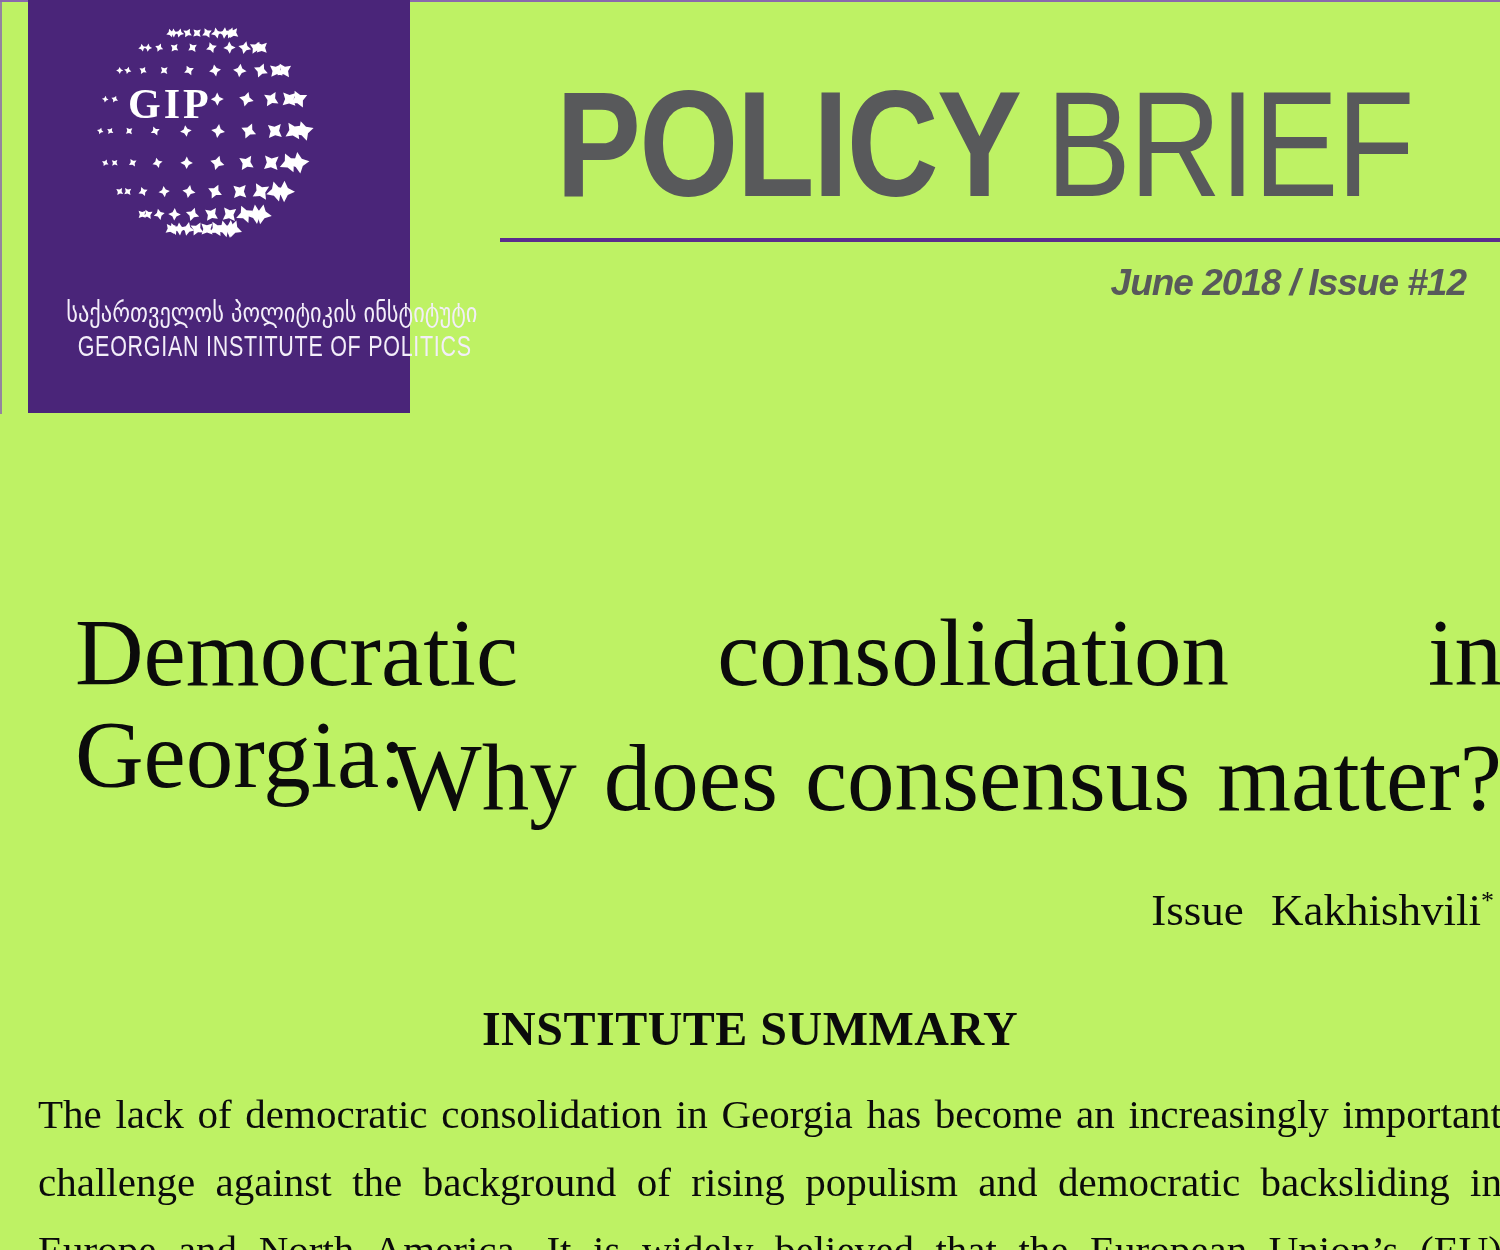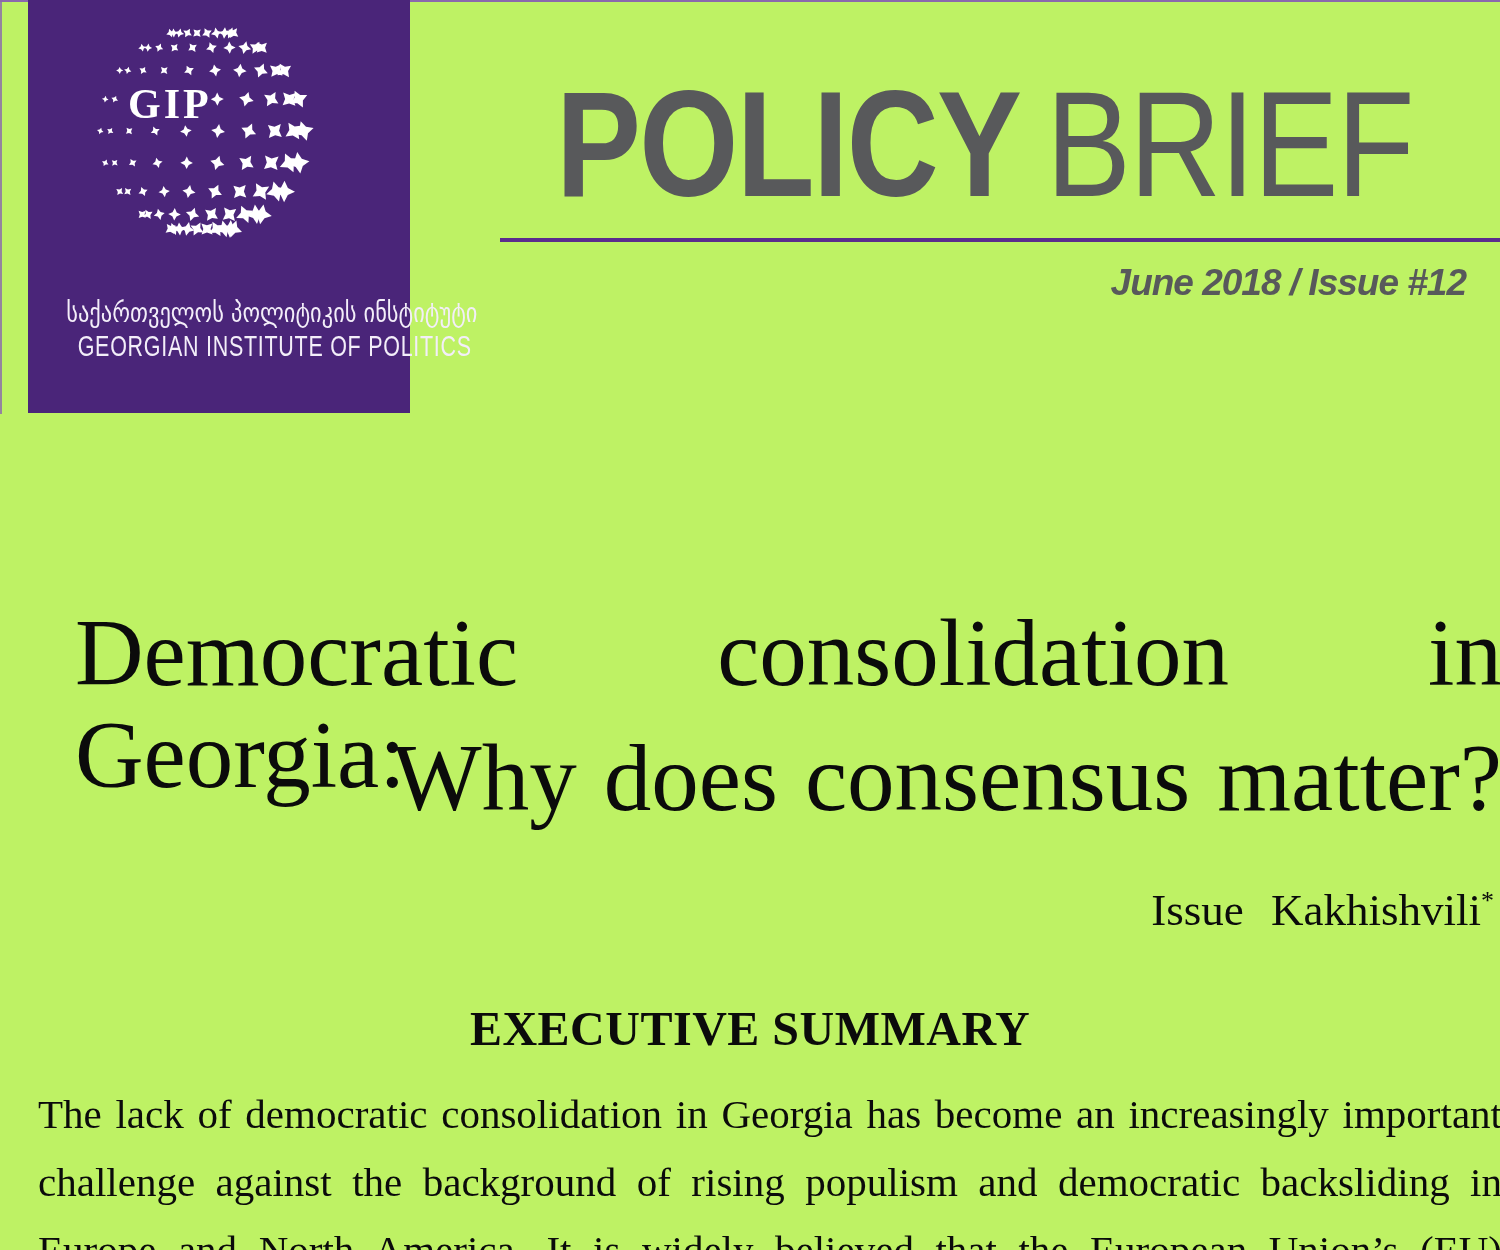--- a/index.html
+++ b/index.html
@@ -157,20 +157,20 @@
 
   <div class="masthead-title"><span class="mt-bold">POLICY</span><span class="mt-light">BRIEF</span></div>
   <div class="masthead-rule"></div>
   <div class="issue-line">June 2018 / Issue #12</div>
 
   <h1 class="doc-title title-l1">Democratic consolidation in Georgia:</h1>
   <h1 class="doc-title title-l2">Why does consensus matter?</h1>
 
   <div class="author-line"><span>Issue Kakhishvili</span><span class="author-note">*</span></div>
 
-  <h2 class="summary-heading">EXECUTIVE SUMMARY</h2>
+  <h2 class="summary-heading">INSTITUTE SUMMARY</h2>
   <div class="summary-body">
     <div class="summary-line">The lack of democratic consolidation in Georgia has become an increasingly important</div>
     <div class="summary-line">challenge against the background of rising populism and democratic backsliding in</div>
     <div class="summary-line">Europe and North America. It is widely believed that the European Union’s (EU)</div>
   </div>
 
 </div>
 
 </body></html>

